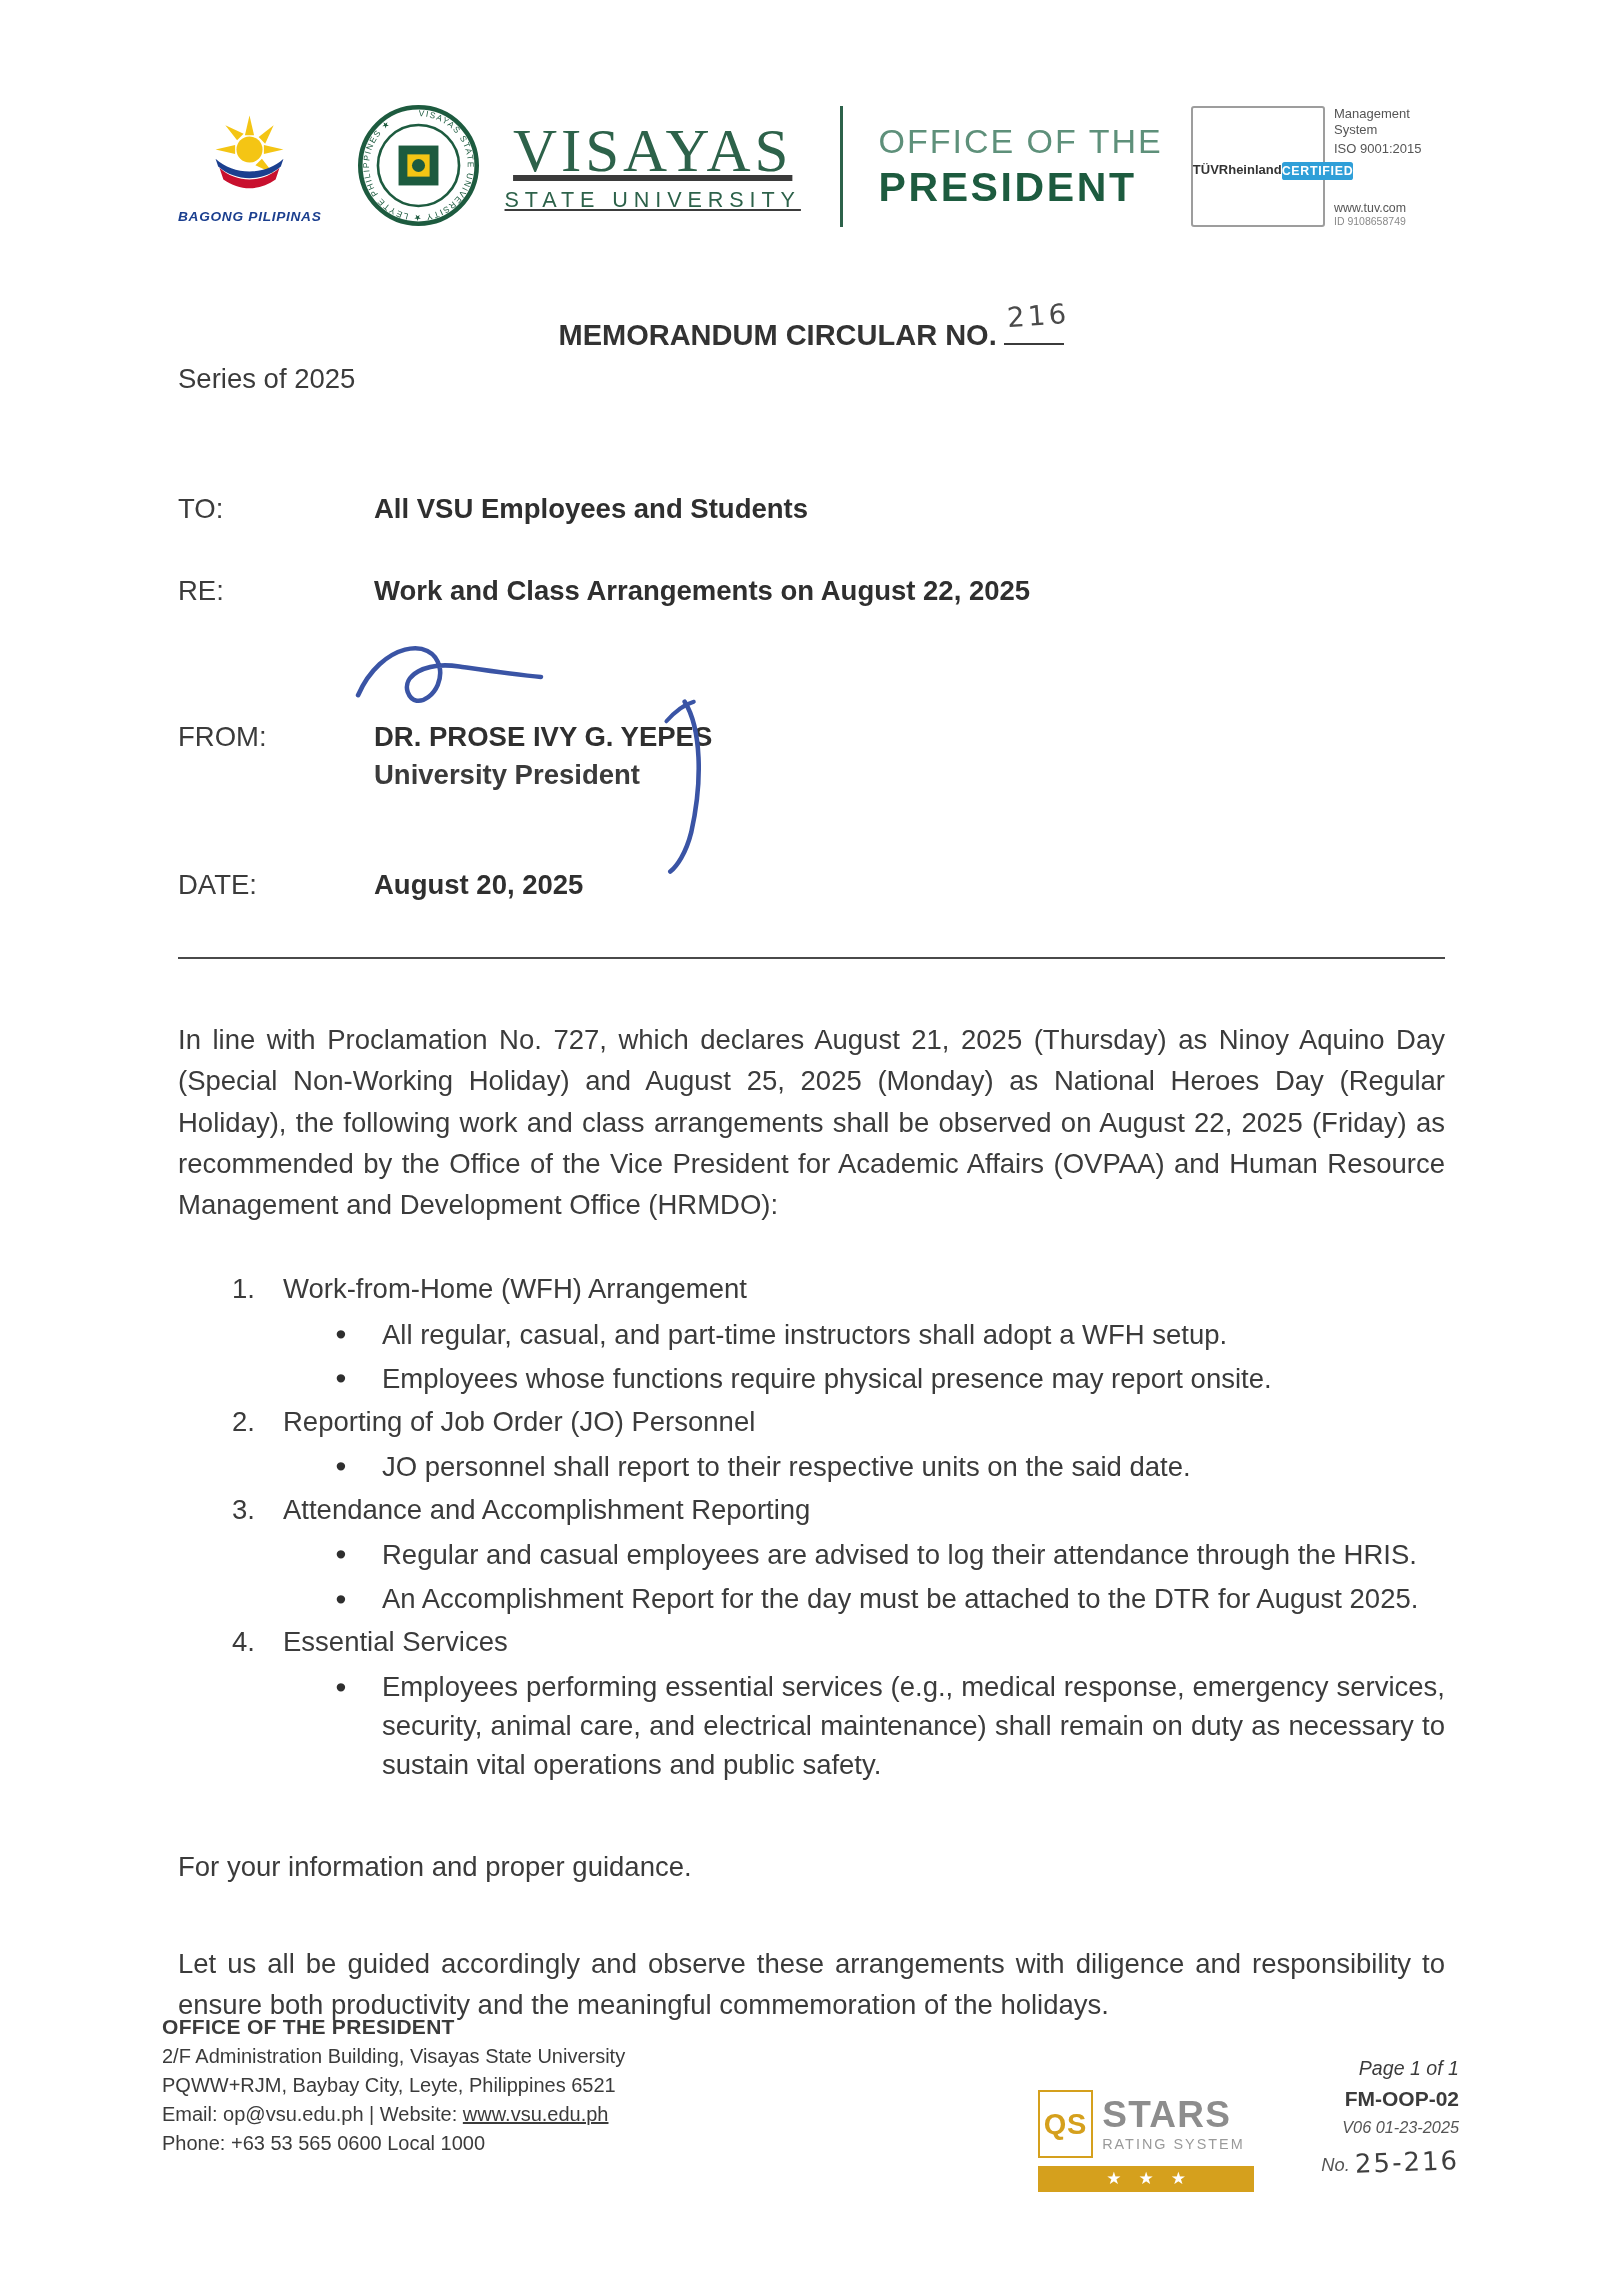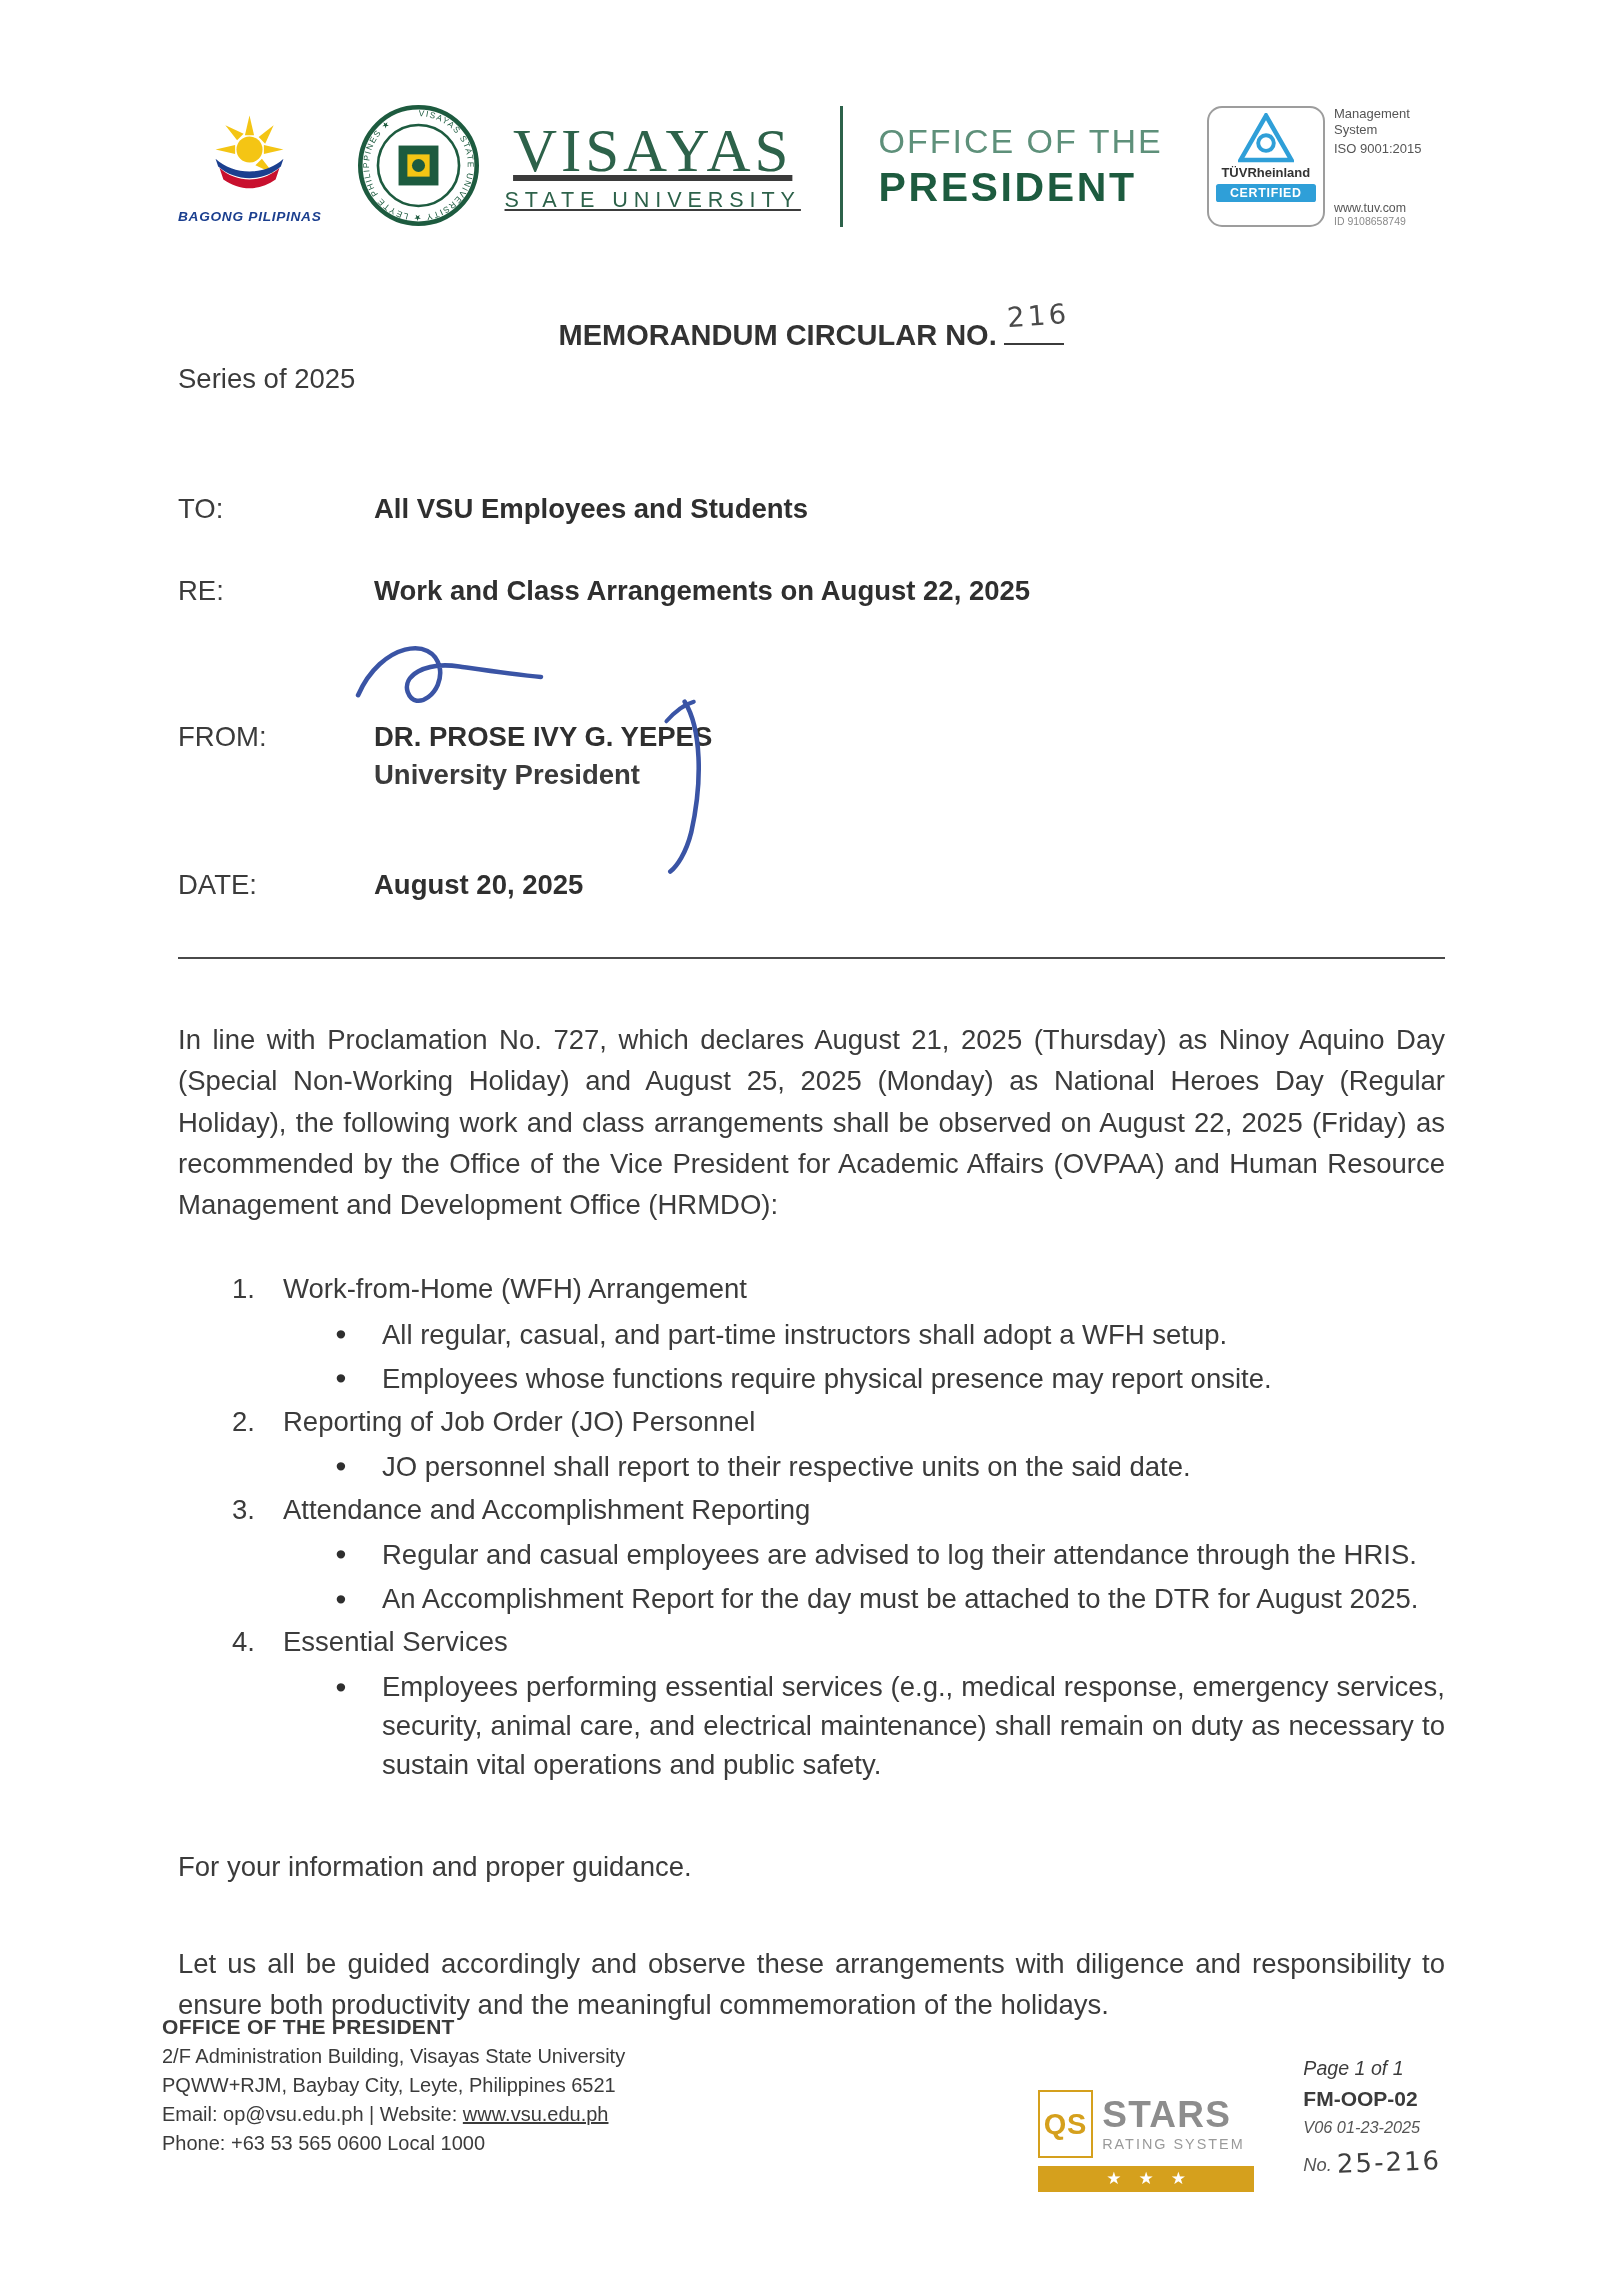--- a/index.html
+++ b/index.html
@@ -36,22 +36,22 @@
     font-size:21.6px;color:#2d624a;letter-spacing:5.9px;margin-top:5.2px;
   }
   .head-divider{
     width:2.6px;height:121px;background:#2d624a;margin:0 36px 0 39px;
   }
   .office-block{display:flex;flex-direction:column;}
   .office-line1{font-size:34px;color:#5e907a;letter-spacing:2px;}
   .office-line2{font-size:41px;font-weight:700;color:#1d5b3f;letter-spacing:2.6px;margin-top:3.9px;}
   .tuv-group{margin-left:auto;display:flex;align-items:flex-start;}
   .tuv-badge{
-    width:118px;height:121px;border:2px solid #9d9d9d;border-radius:15px;
-    background:#fff;display:flex;flex-direction:column;align-items:center;
+    width:134px;height:121px;border:2px solid #9d9d9d;border-radius:3px;
+    background:#fff;display:flex;flex-direction:row;align-items:center;
     justify-content:flex-start;padding-top:5.2px;box-sizing:border-box;
   }
   .tuv-brand{font-size:13px;font-weight:700;color:#333;margin-top:1.3px;}
   .tuv-cert{
     width:88%;background:#2f9fd8;color:#fff;font-size:12.4px;font-weight:700;
     text-align:center;border-radius:2.6px;padding:2px 0;margin-top:3.9px;letter-spacing:0.7px;
   }
   .tuv-side{margin-left:9.2px;width:111px;display:flex;flex-direction:column;height:121px;}
   .tuv-mgmt{font-size:13px;color:#555;line-height:1.25;}
   .tuv-iso{font-size:13px;color:#555;margin-top:2.6px;}
@@ -98,21 +98,21 @@
   .closing2{margin-top:61px;text-align:left;}
 
   
   .footer-left{
     position:absolute;left:162px;top:2012px;width:588px;
     font-size:20px;color:#3b3b3b;line-height:1.45;
   }
   .footer-office{font-weight:700;font-size:21px;letter-spacing:0.3px;}
   .footer-left a{color:#3b3b3b;text-decoration:underline;}
   .footer-right{
-    position:absolute;right:182px;top:2054px;text-align:left;
+    position:absolute;right:164px;top:2054px;text-align:right;
     font-size:19.6px;color:#3b3b3b;line-height:1.5;
   }
   .fr-page{font-style:italic;}
   .fr-form{font-weight:700;font-size:21px;}
   .fr-ver{font-style:italic;font-size:16.3px;color:#555;}
   .fr-no{margin-top:3.9px;font-size:18.3px;font-style:italic;color:#555;}
   .fr-no .hand{
     font-size:26px;color:#3f3f3f;font-style:normal;letter-spacing:2px;
     font-family:"DejaVu Sans", sans-serif;display:inline-block;transform:rotate(-2deg);
   }

